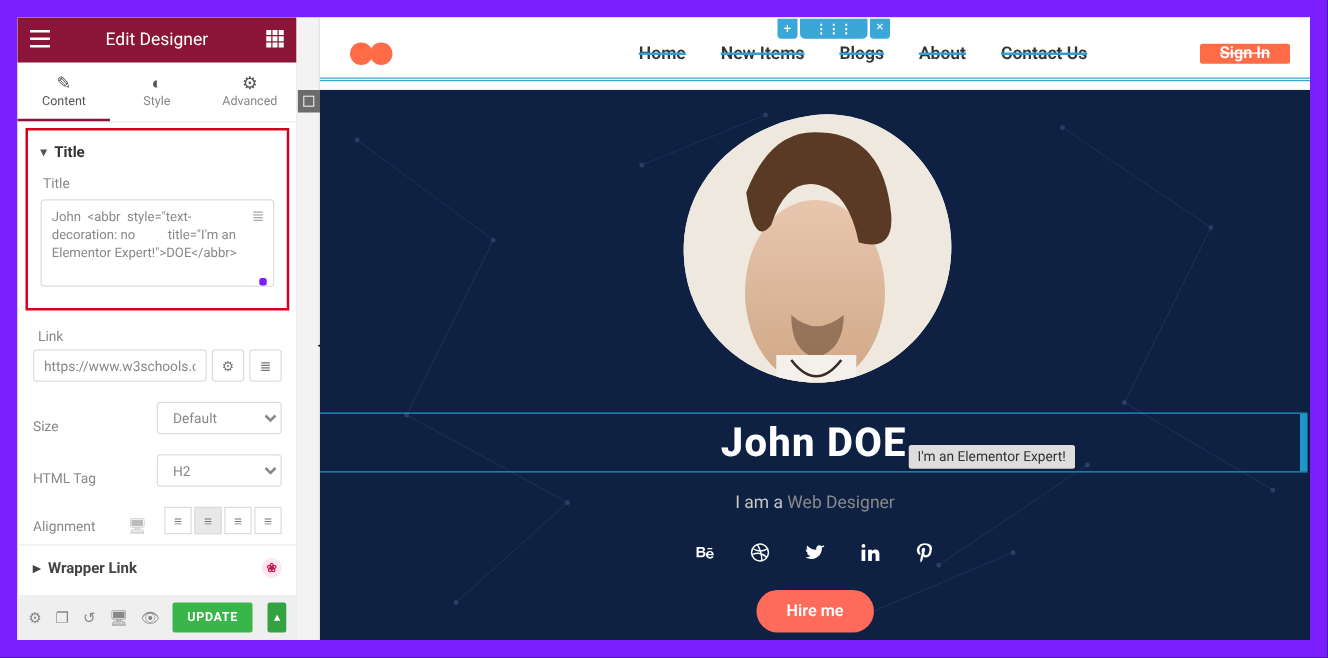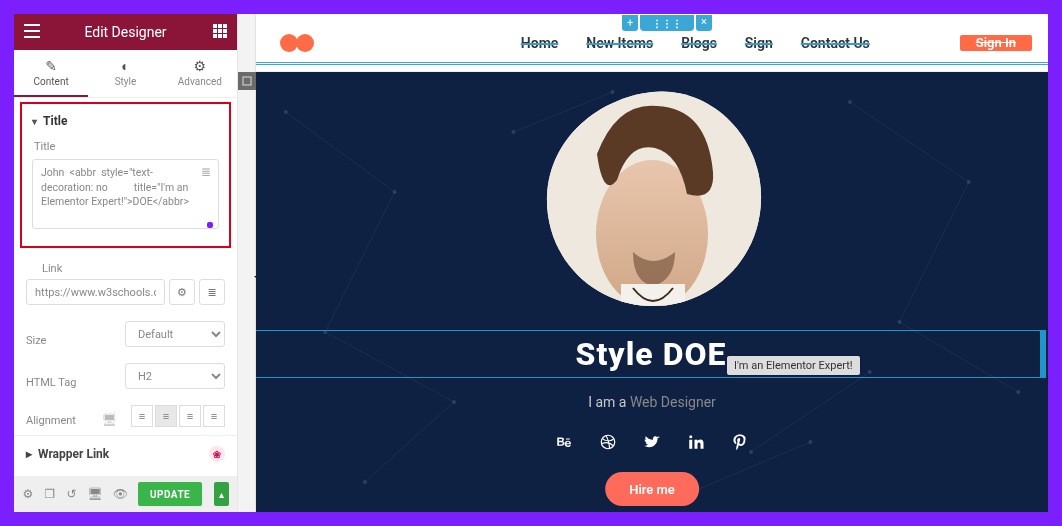--- a/index.html
+++ b/index.html
@@ -135,21 +135,21 @@
           <span>Title</span>
         </div>
         <div class="field-label">Title</div>
         <div class="textarea-wrap">
           <textarea class="ta" style="">John  &lt;abbr  style="text-decoration: no          title="I'm an Elementor Expert!"&gt;DOE&lt;/abbr&gt;</textarea>
           <div class="ta-icon">≣</div>
           <div class="ta-dot"></div>
         </div>
       </div>
 
-      <div class="field-label" style="padding:4px 12px 4px 28px">Link</div>
+      <div class="field-label" style="padding:4px 12px 4px 16px">Link</div>
       <div class="link-ctrl">
         <input class="input" value="https://www.w3schools.com/css/" style="">
         <div class="icon-btn">
             <span>⚙</span>
           </div>
         <div class="icon-btn">
             <span>≣</span>
           </div>
       </div>
 
@@ -213,21 +213,21 @@
       <div class="nav-sel-line"></div>
       <div class="nav-sel-line2"></div>
       <div class="logo">
         <div class="b1"></div>
           <div class="b2"></div>
       </div>
       <div class="navlinks">
         <span class="strike">Home</span>
         <span class="strike">New Items</span>
         <span class="strike">Blogs</span>
-        <span class="strike">Sign</span>
+        <span class="strike">About</span>
         <span class="strike">Contact Us</span>
       </div>
       <button class="signin">Sign In</button>
     </div>
 
     <div class="hero">
       <svg class="bg" viewBox="0 0 800 440" preserveAspectRatio="none">
         <g stroke="#5b7aa8" stroke-width="0.6">
           <line x1="30" y1="40" x2="140" y2="120"></line>
             <line x1="140" y1="120" x2="70" y2="260"></line>
@@ -276,21 +276,21 @@
             <ellipse cx="115" cy="150" rx="56" ry="74" fill="url(#skin)"></ellipse>
             <path d="M60 70 Q80 18 120 22 Q170 24 176 88 Q178 118 150 110 Q142 70 118 64 Q92 58 80 96 Q66 114 60 70 Z" fill="#5a3a24"></path>
             <path d="M96 168 Q116 186 138 168 Q138 196 116 202 Q96 198 96 168 Z" fill="#6a4b33" opacity="0.6"></path>
             <rect x="84" y="200" width="64" height="40" fill="#f4f1ec"></rect>
             <path d="M96 204 Q116 230 136 204" fill="none" stroke="#3a2b20" stroke-width="2"></path>
           </g>
         </svg>
       </div>
 
       <div class="name-row">
-        <h1>Style DOE</h1>
+        <h1>John DOE</h1>
         <div class="nr-handle"></div>
       </div>
       <div class="tooltip">I'm an Elementor Expert!</div>
 
       <div class="iam">
         <span>I am a </span><span class="typed">Web Designer</span>
       </div>
 
       <div class="socials">
         <div class="si">

